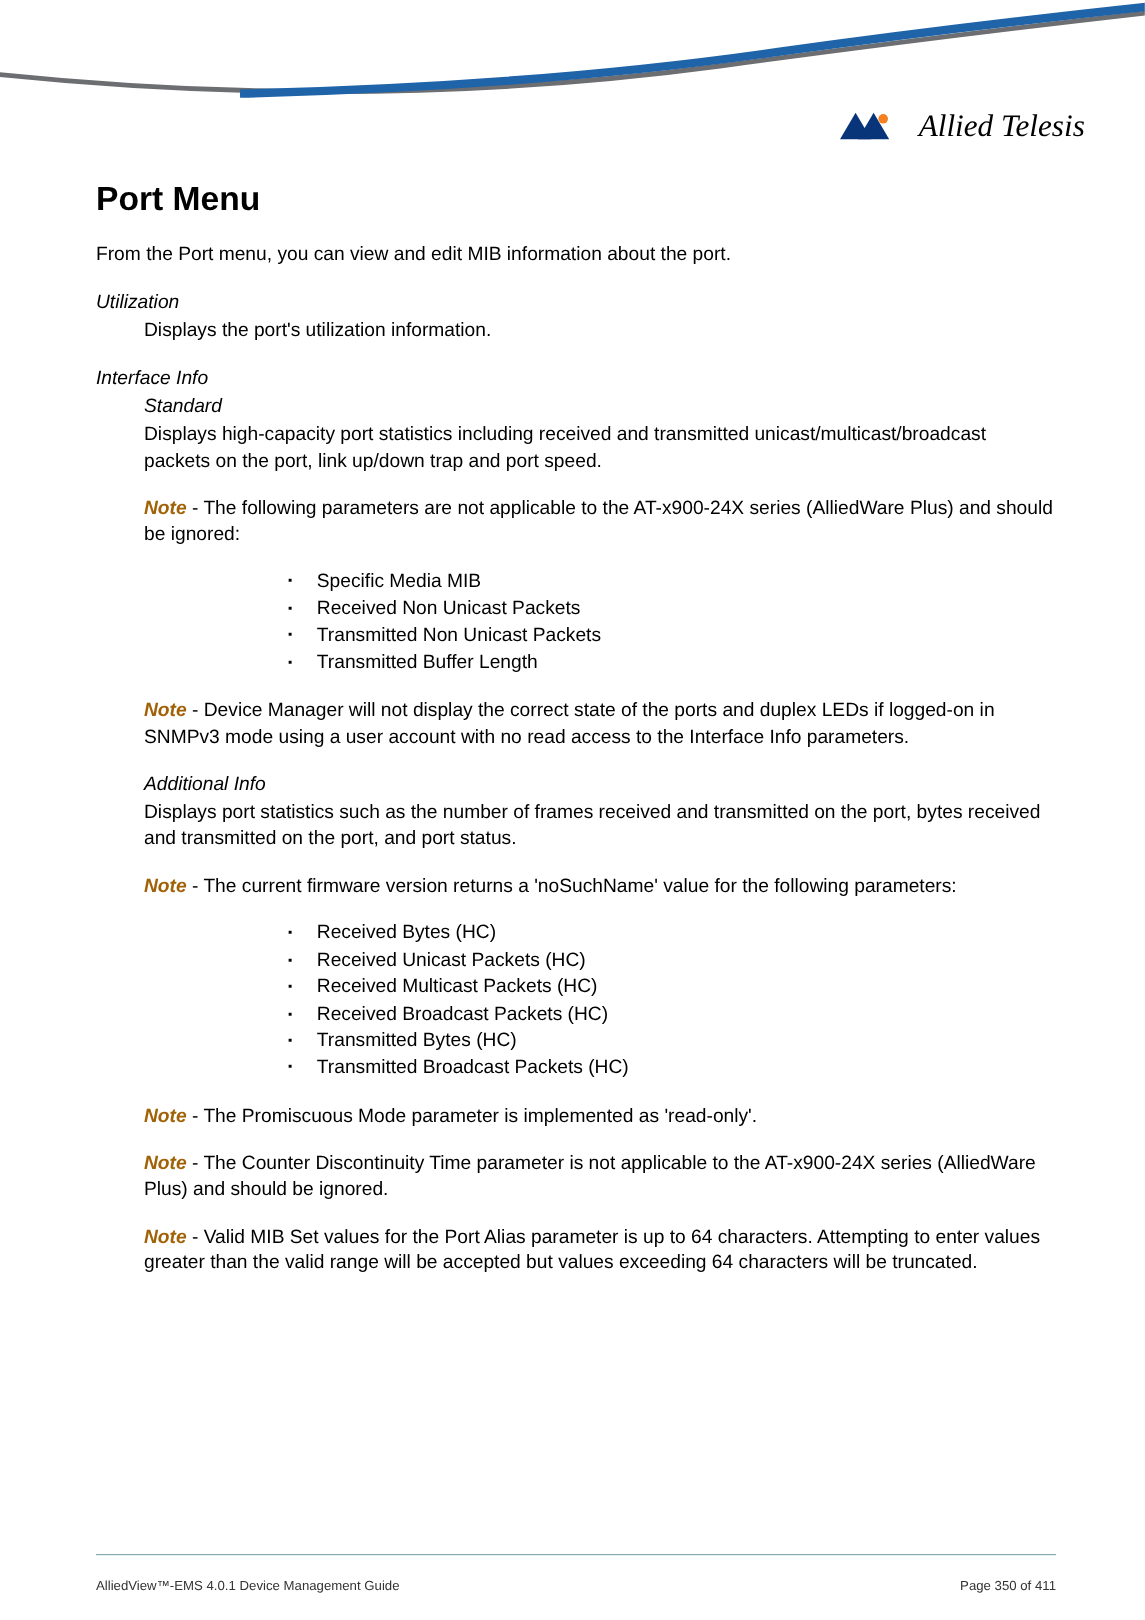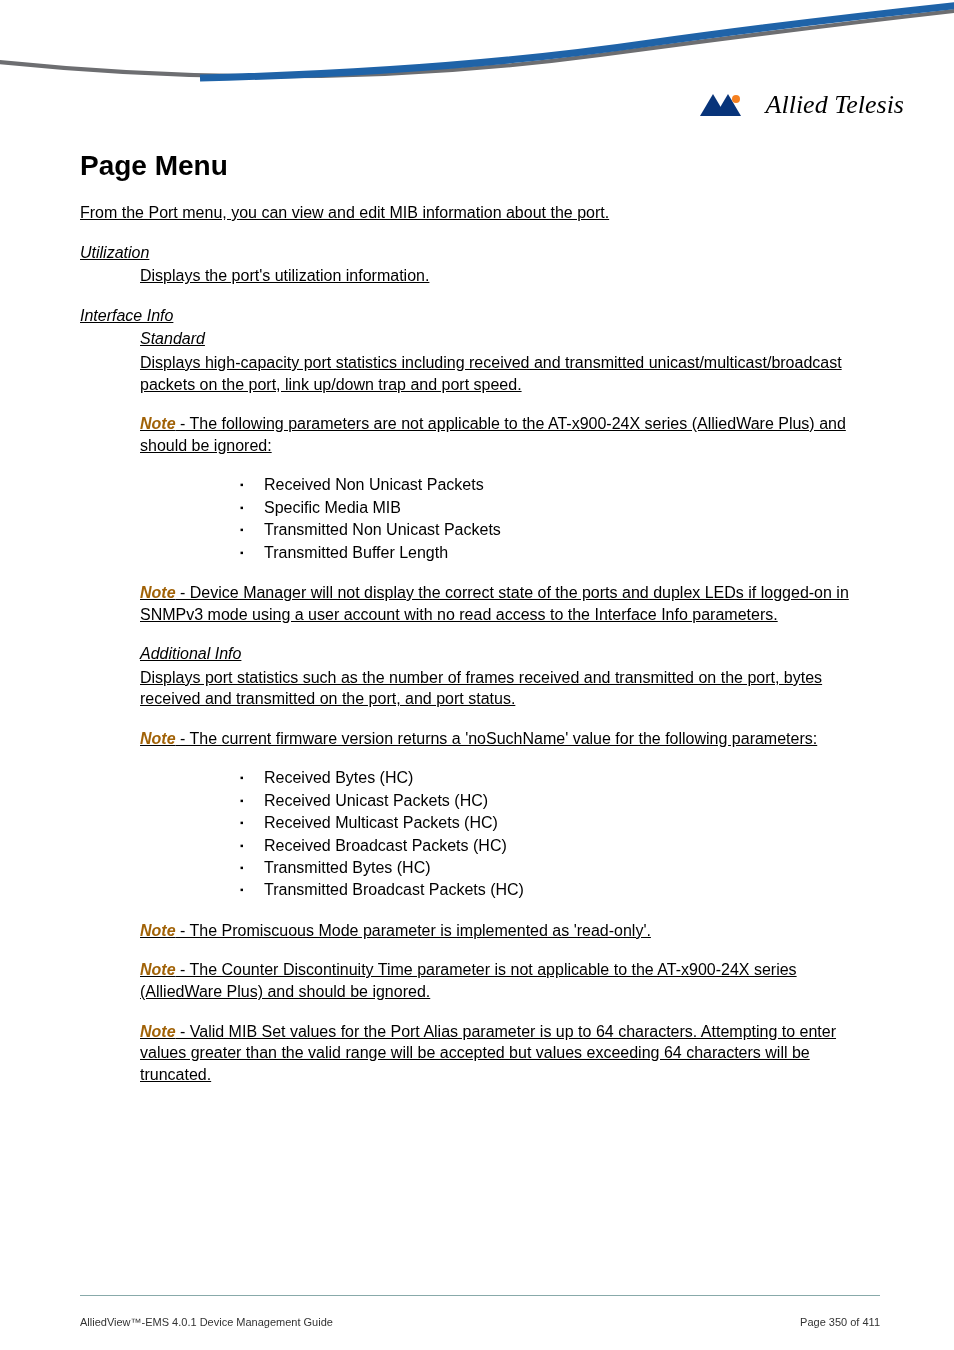--- a/index.html
+++ b/index.html
@@ -45,22 +45,22 @@
     color: #000;
     margin-bottom: 20px;
   }
   .intro {
     margin-bottom: 18px;
   }
   .section-label {
     font-style: italic;
     margin-bottom: 2px;
   }
-  .indent-1 { margin-left: 60px; }
-  p { margin-bottom: 0; line-height: 1.35; text-decoration: underline; }
+  .indent-1 { margin-left: 40px; }
+  p { margin-bottom: 0; line-height: 1.35; }
   .block { margin-bottom: 18px; }
   .note-word {
     color: #a16207;
     font-style: italic;
     font-weight: 600;
   }
   ul.bullets {
     list-style: none;
     margin-left: 160px;
     margin-top: 4px;
@@ -102,21 +102,21 @@
   <svg width="44" height="26" viewBox="0 0 44 26">
     <polygon points="0,24 13,2 26,24" fill="#08347a"></polygon>
     <polygon points="15,24 28,2 41,24" fill="#08347a"></polygon>
     <circle cx="36" cy="7" r="4" fill="#f58020"></circle>
   </svg>
   <span class="logo-text">Allied Telesis</span>
 </div>
 
 <div class="content">
 
-  <h1 class="title">Page Menu</h1>
+  <h1 class="title">Port Menu</h1>
 
   <p class="intro">From the Port menu, you can view and edit MIB information about the port.</p>
 
   <p class="section-label">Utilization</p>
   <div class="indent-1 block">
     <p>Displays the port's utilization information.</p>
   </div>
 
   <p class="section-label">Interface Info</p>
 
@@ -127,22 +127,22 @@
     </div>
 
     <div class="block">
       <p>
         <span class="note-word">Note</span><span> - The following parameters are not applicable to the AT-x900-24X series (AlliedWare Plus) and should be ignored:</span>
       </p>
     </div>
   </div>
 
   <ul class="bullets">
+    <li>Specific Media MIB</li>
     <li>Received Non Unicast Packets</li>
-    <li>Specific Media MIB</li>
     <li>Transmitted Non Unicast Packets</li>
     <li>Transmitted Buffer Length</li>
   </ul>
 
   <div class="indent-1 block">
     <p>
       <span class="note-word">Note</span><span> - Device Manager will not display the correct state of the ports and duplex LEDs if logged-on in SNMPv3 mode using a user account with no read access to the Interface Info parameters.</span>
     </p>
   </div>
 

